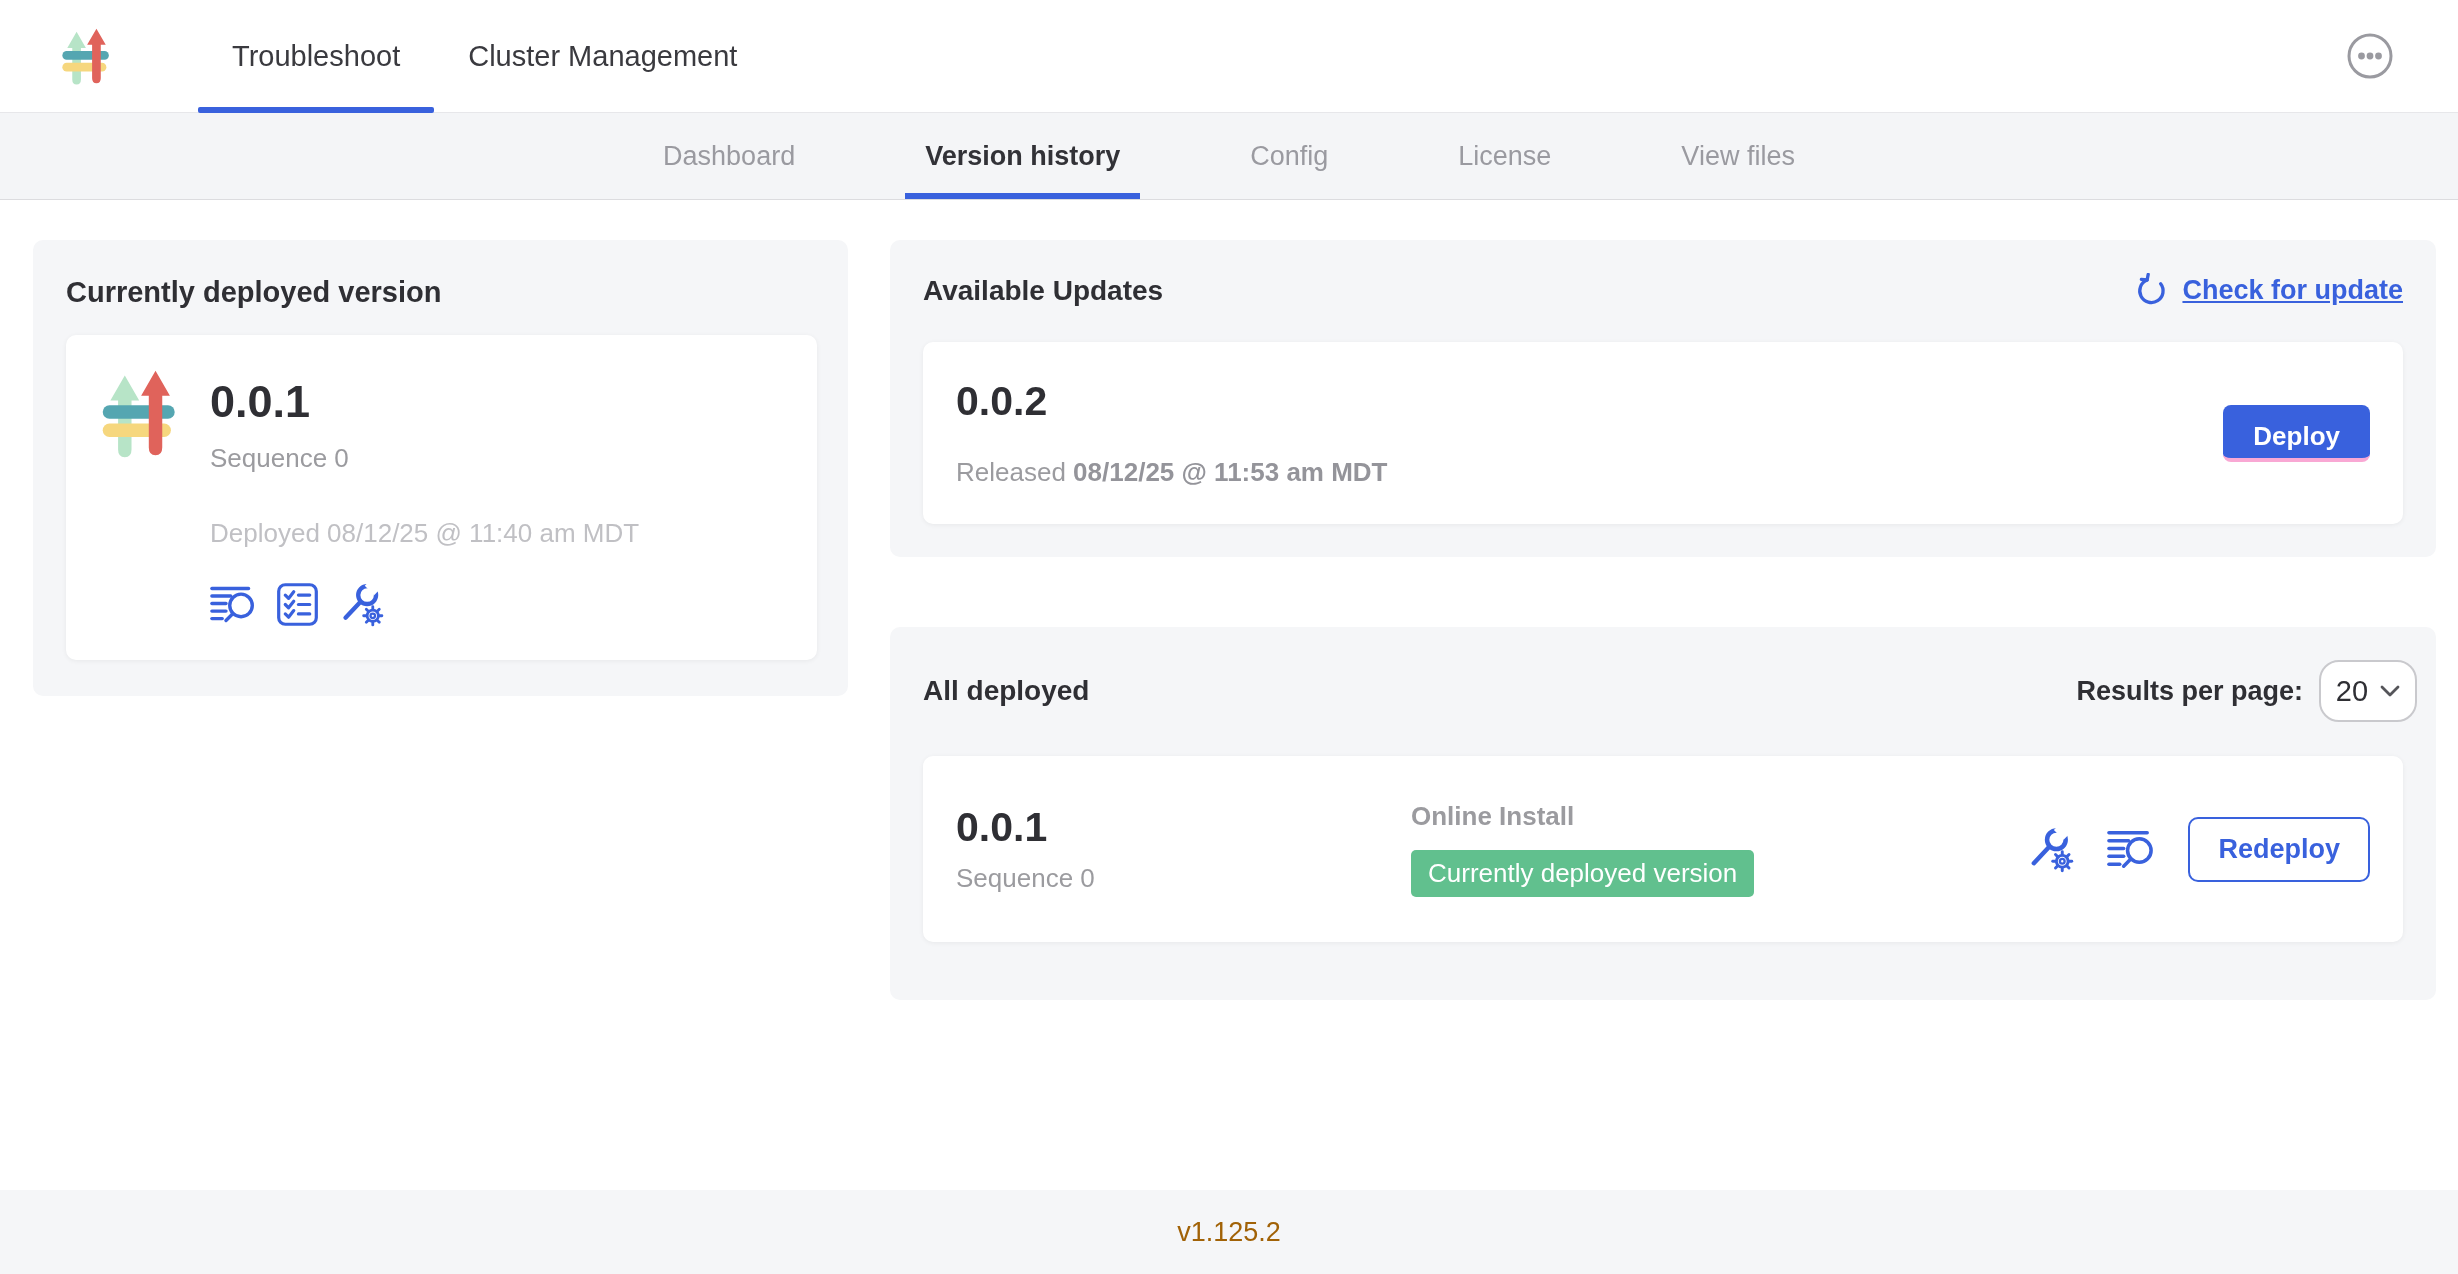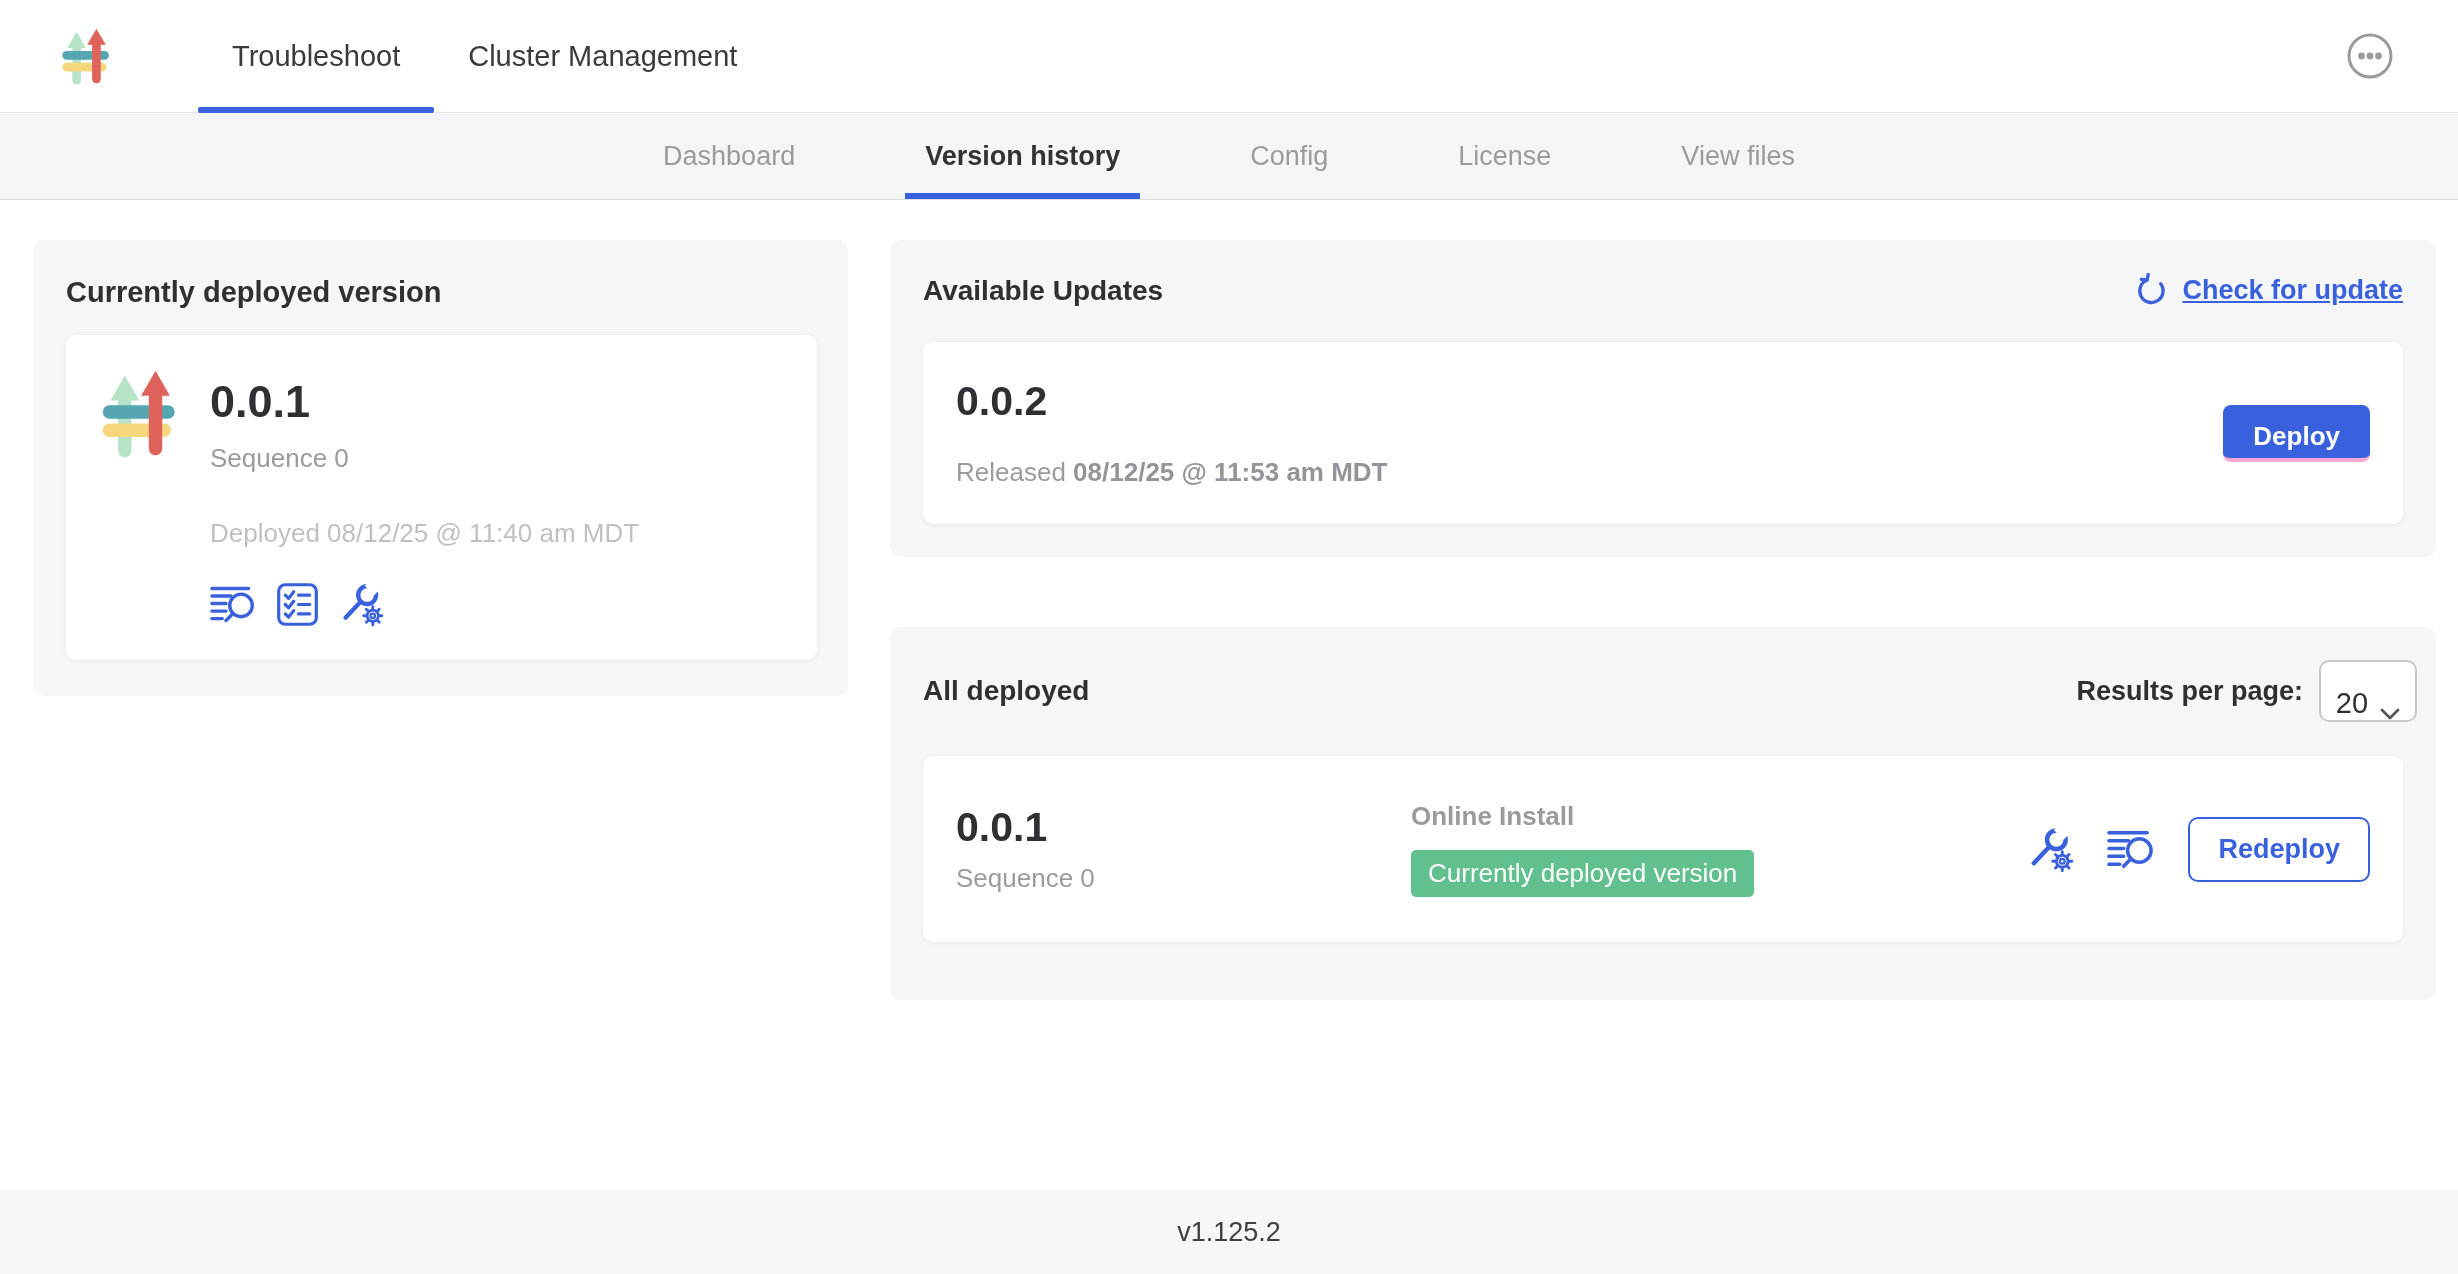--- a/index.html
+++ b/index.html
@@ -59,38 +59,38 @@
   .update-inner { padding: 36px 33px; display: flex; justify-content: space-between; align-items: center; }
   .ver-md { font-size: 41px; font-weight: 700; color: #2f2f34; }
   .released { font-size: 26px; color: #9b9b9f; margin-top: 32px; }
   .released .b { font-weight: 700; color: #94949a; }
   .btn-primary { font-family: inherit; font-size: 26px; font-weight: 700; color: #fff;
                  background: #3961dd; border: none; border-bottom: 4px solid #f9a8d4;
                  border-radius: 8px; padding: 16px 30px 6px; cursor: pointer; }
 
   .rpp { display: flex; align-items: center; gap: 16px; margin-right: -14px; }
   .rpp-label { font-size: 27px; font-weight: 600; color: #2f2f34; }
-  .select { width: 98px; height: 62px; background: #fff; border: 2px solid #c9c9cd; border-radius: 10px;
-            display: flex; align-items: flex-end; justify-content: center; gap: 12px;
+  .select { width: 98px; height: 62px; background: #fff; border: 2px solid #c9c9cd; border-radius: 20px;
+            display: flex; align-items: center; justify-content: center; gap: 12px;
             font-size: 29px; color: #2f2f34; cursor: pointer; }
 
   .version-row { padding: 45px 33px; display: flex; align-items: center; }
   .vr-left { width: 455px; flex-shrink: 0; }
   .vr-mid .install-type { font-size: 26px; font-weight: 600; color: #9b9b9f; }
   .badge { display: inline-flex; margin-top: 18px; background: #61c08e; color: #fff;
            font-size: 26px; font-weight: 500; padding: 8px 17px; border-radius: 5px; }
   .vr-actions { margin-left: auto; display: flex; align-items: center; gap: 32px; }
   .btn-outline { font-family: inherit; font-size: 27px; font-weight: 700; color: #3961dd;
                  background: #fff; border: 2px solid #3961dd; border-radius: 10px;
                  padding: 15px 28px; cursor: pointer; }
 
   
   footer { height: 84px; background: #f5f6f8; flex-shrink: 0;
            display: flex; align-items: center; justify-content: center; }
-  .footer-ver { font-size: 27px; color: #404040; text-align: right; }
+  .footer-ver { font-size: 27px; color: #a16207; text-align: right; }
 </style>
 </head>
 <body>
 
 <svg width="0" height="0" style="position:absolute">
   <defs>
     <g id="app-logo">
       <path d="M30 11 L45 37 L37 37 L37 88 Q37 96 30 96 Q23 96 23 88 L23 37 L15 37 Z" fill="#b7e4c7"></path>
       <rect x="7" y="42" width="75" height="14" rx="7" fill="#55a6b1"></rect>
       <rect x="7" y="61" width="71" height="14" rx="7" fill="#f6d77e"></rect>

